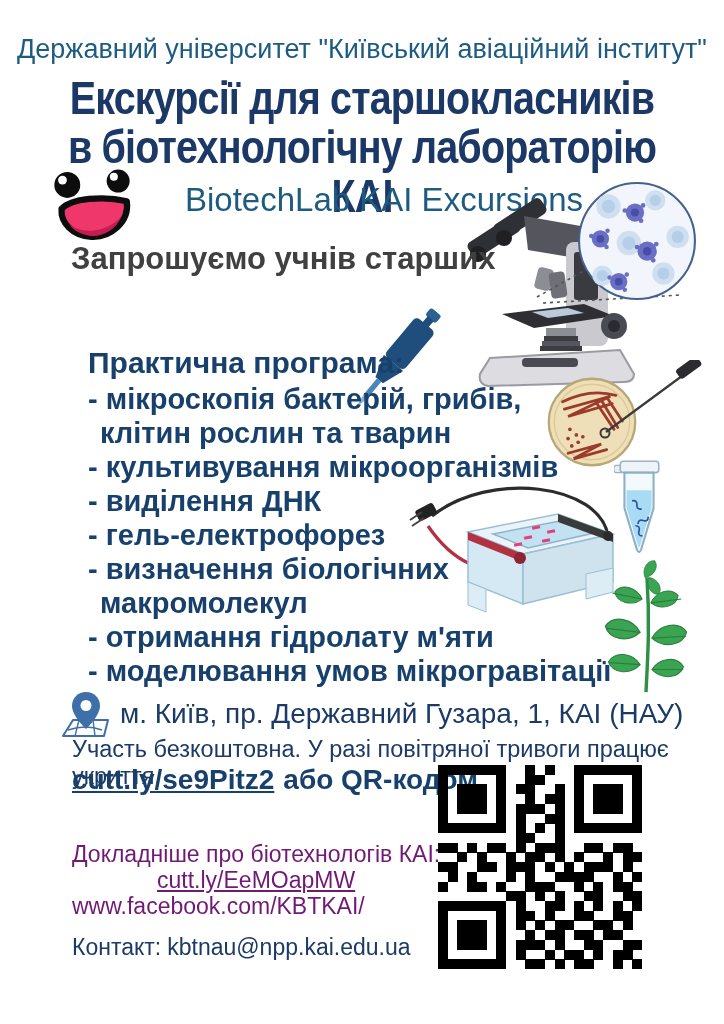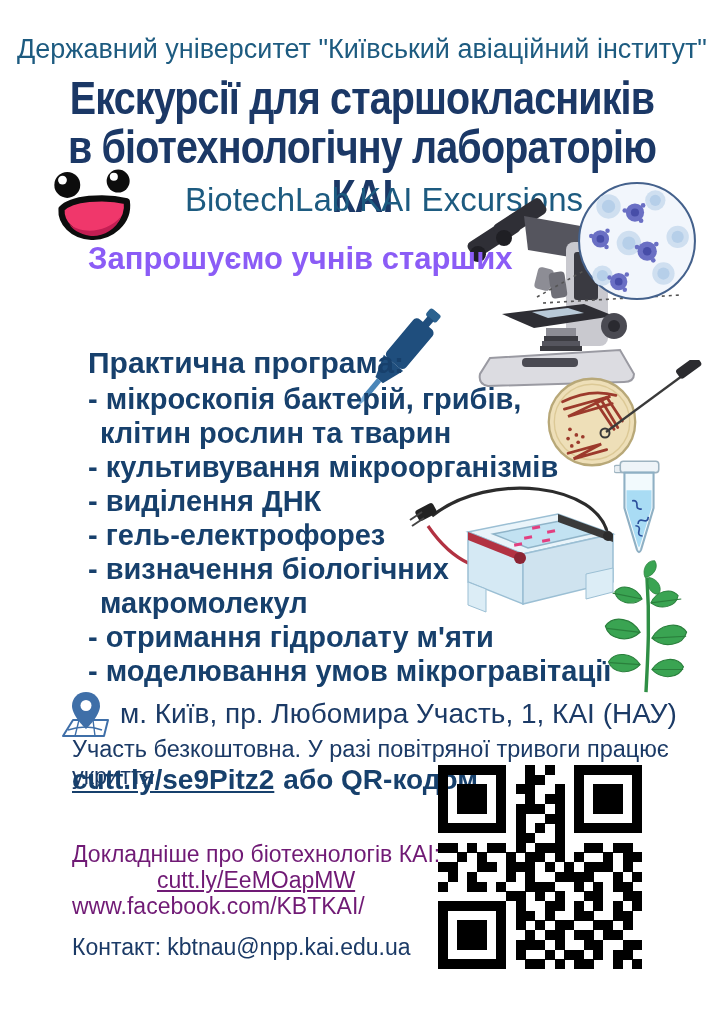--- a/index.html
+++ b/index.html
@@ -9,21 +9,21 @@
     font-family:"Liberation Sans","DejaVu Sans",sans-serif;
     color:#1b3a66;
   }
   .abs{position:absolute;}
   .university{top:34px;left:0;width:724px;text-align:center;font-size:27px;color:#1d5b80;}
   .title{top:74px;left:0;width:724px;text-align:center;font-size:47px;font-weight:800;
          color:#1b3866;line-height:1.04;letter-spacing:-1px;
          transform:scaleX(.84);transform-origin:50% 0;}
   .subtitle{top:181px;left:0;width:724px;text-align:center;text-indent:44px;
             font-size:33px;color:#1d5b80;}
-  .intro{left:88px;top:240px;font-size:31px;font-weight:700;color:#8b5cf6;line-height:1.2;}
+  .intro{left:71px;top:240px;font-size:31px;font-weight:700;color:#404040;line-height:1.2;}
   .prog-heading{left:88px;top:346px;font-size:30px;font-weight:700;color:#17406c;}
   .prog-list{left:88px;top:382px;font-size:29px;font-weight:700;color:#17406c;line-height:34px;width:600px;}
   .prog-list .cont{padding-left:12px;}
   .address{left:120px;top:698px;font-size:28px;color:#1b3a66;}
   .note{left:72px;top:736px;font-size:23.5px;color:#1b3a66;}
   .reg{left:72px;top:763px;font-size:28px;font-weight:700;color:#17406c;line-height:1.2;}
   .reg .lnk{text-decoration:underline;text-align:right;}
   .reg .sfx{margin-left:9px;}
   .info{left:72px;top:841px;font-size:23px;color:#701a75;line-height:26px;}
   .info .lnk{text-decoration:underline;text-align:center;}
@@ -240,21 +240,21 @@
         <line x1="64" y1="120" x2="96" y2="120"></line>
     </g>
   </svg>
 
   <svg class="abs" style="left:58px;top:690px" width="56" height="52" viewBox="0 0 56 52">
     <polygon points="5,46 15,30 50,30 46,46" fill="#ffffff" stroke="#3f6fa8" stroke-width="2" stroke-linejoin="round"></polygon>
     <path d="M21 30 L17 46 M35 30 L37 46 M10 40 Q28 34 44 40" fill="none" stroke="#3f6fa8" stroke-width="1.4"></path>
     <path d="M28 2 C36 2 42 8 42 16 C42 26 28 39 28 39 C28 39 14 26 14 16 C14 8 20 2 28 2 Z" fill="#3f6fa8"></path>
     <circle cx="28" cy="15.5" r="5.5" fill="#ffffff"></circle>
   </svg>
-  <div class="abs address">м. Київ, пр. Любомира Участь, 1, КАІ (НАУ)</div>
+  <div class="abs address">м. Київ, пр. Державний Гузара, 1, КАІ (НАУ)</div>
   <div class="abs note">Участь безкоштовна. У разі повітряної тривоги працює укриття.</div>
 
   <div class="abs reg">
     <div><span class="lnk">cutt.ly/se9Pitz2</span><span class="sfx">або QR-кодом</span></div>
   </div>
 
   <div class="abs info">
     <div>Докладніше про біотехнологів КАІ:</div>
     <div class="lnk">cutt.ly/EeMOapMW</div>
     <div>www.facebook.com/KBTKAI/</div>

